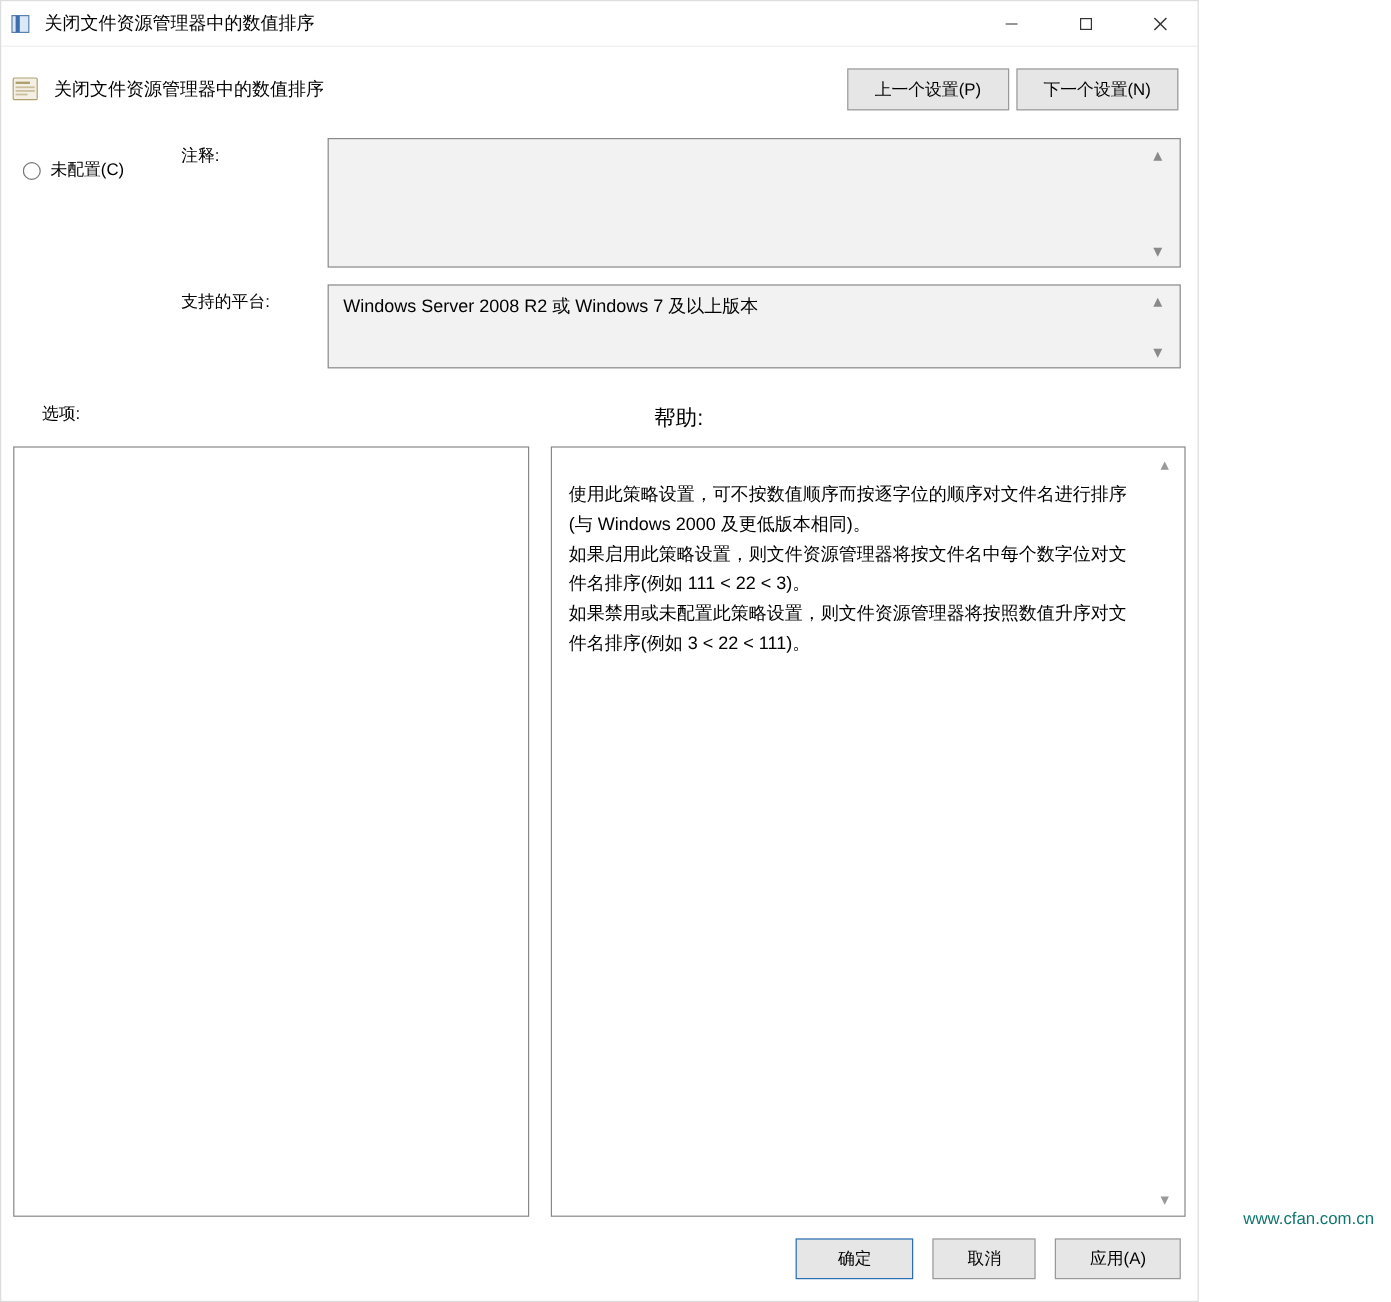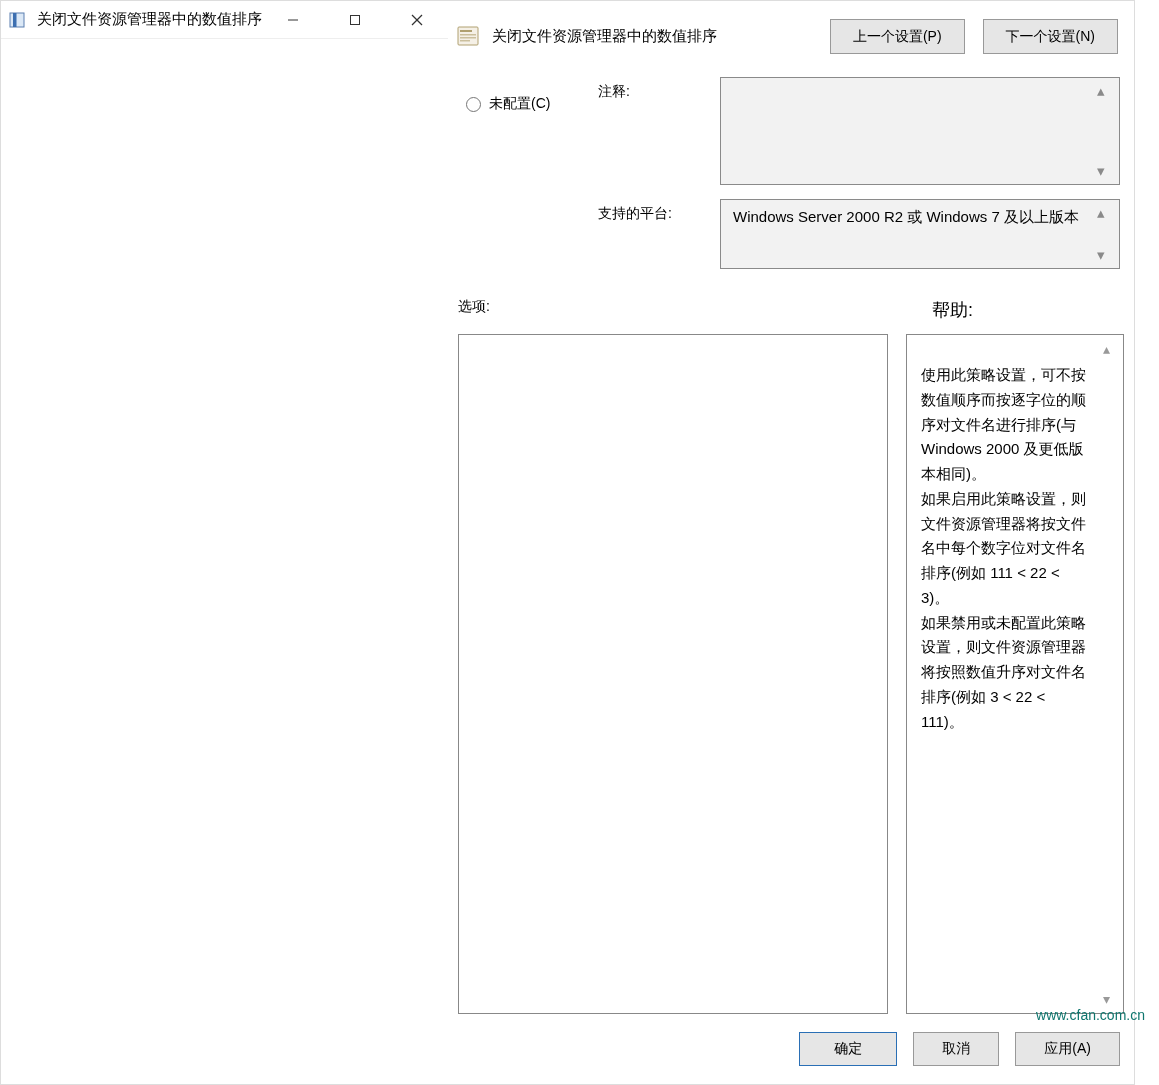--- a/index.html
+++ b/index.html
@@ -5,54 +5,54 @@
 * { box-sizing: border-box; margin: 0; padding: 0; }
 body {
   font-family: "Microsoft YaHei", "Segoe UI", Tahoma, sans-serif;
   font-size: 14px;
   background: #fff;
   color: #000;
   width: 1159px;
   height: 1085px;
   overflow: hidden;
 }
-.window { width: 1135px; height: 1085px; border: 1px solid #ddd; background: #fff; display: flex; flex-direction: row; }
+.window { width: 999px; height: 1085px; border: 1px solid #ddd; background: #fff; display: flex; flex-direction: column; }
 .titlebar {
   display: flex; align-items: center; height: 38px; padding: 0 0 0 6px;
   border-bottom: 1px solid #eee;
 }
 .titlebar .icon { width: 20px; height: 20px; display: inline-flex; align-items: center; justify-content: center; margin-right: 10px; }
 .titlebar .title { flex: 1; font-size: 15px; }
 .win-controls { display: flex; }
 .win-btn { width: 62px; height: 36px; display: flex; align-items: center; justify-content: center; font-size: 16px; color: #111; }
 .content { flex: 1; display: flex; flex-direction: column; padding: 0; }
 .header-row {
   display: flex; align-items: center; padding: 18px 10px 16px 8px;
   border-bottom: 1px solid transparent;
 }
 .header-row .icon { width: 26px; height: 26px; margin-right: 10px; }
 .header-row .heading { flex: 1; font-size: 15px; }
-.header-btns { display: flex; gap: 18px; margin-right: 6px; }
+.header-btns { display: flex; gap: 6px; margin-right: 6px; }
 .btn {
   height: 35px; border: 1px solid #999; background: #e6e6e6;
   padding: 0 22px; font-size: 14px; cursor: pointer; font-family: inherit;
   display: inline-flex; align-items: center; justify-content: center;
 }
 .upper { display: flex; padding: 6px 10px 0 10px; border-bottom: 1px solid transparent; }
 .radios { width: 140px; padding-top: 8px; }
 .radio-row { display: flex; align-items: center; gap: 8px; padding: 10px 0 14px 8px; font-size: 14px; }
 .radio-row input[type=radio] { width: 15px; height: 15px; accent-color: #000; }
 .fields { flex: 1; display: grid; grid-template-columns: 110px 1fr; column-gap: 12px; row-gap: 14px; padding-right: 4px; }
 .flabel { text-align: left; font-size: 14px; padding-top: 6px; }
 .textarea-scroll {
   border: 1px solid #8a8a8a; background: #f2f2f2; min-height: 88px; position: relative;
   display: flex; align-items: flex-start; padding: 8px 28px 8px 12px; font-size: 15px;
 }
 .textarea-scroll .scroll { position: absolute; right: 4px; top: 4px; bottom: 4px; width: 18px; display: flex; flex-direction: column; justify-content: space-between; color: #8a8a8a; }
-.labels-row { display: flex; padding: 28px 10px 12px 10px; gap: 44px; }
+.labels-row { display: flex; padding: 28px 10px 12px 10px; gap: 80px; margin-left: 24px; }
 .labels-row .optlabel { width: 430px; font-size: 14px; }
 .labels-row .helplabel { font-size: 18px; }
 .panes { display: flex; gap: 18px; padding: 0 10px; flex: 1; }
 .pane {
   border: 1px solid #888; background: #fff; position: relative; overflow: hidden;
 }
 .options-pane { width: 430px; }
 .help-pane { flex: 1; display: flex; }
 .help-text { padding: 28px 14px 14px 14px; font-size: 15px; line-height: 1.65; flex: 1; }
 .vscroll { width: 20px; display: flex; flex-direction: column; justify-content: space-between; color: #999; padding: 6px 0; }
@@ -127,21 +127,21 @@
         <div class="textarea-scroll" style="min-height:108px;">
           <span></span>
           <div class="scroll">
             <span>▴</span>
             <span>▾</span>
           </div>
         </div>
 
         <div class="flabel" style="white-space:nowrap;">支持的平台:</div>
         <div class="textarea-scroll" style="min-height:70px;">
-          <span>Windows Server 2000 R2 或 Windows 7 及以上版本</span>
+          <span>Windows Server 2008 R2 或 Windows 7 及以上版本</span>
           <div class="scroll">
             <span>▴</span>
             <span>▾</span>
           </div>
         </div>
       </div>
     </div>
 
     <div class="labels-row">
       <div class="optlabel">选项:</div>

